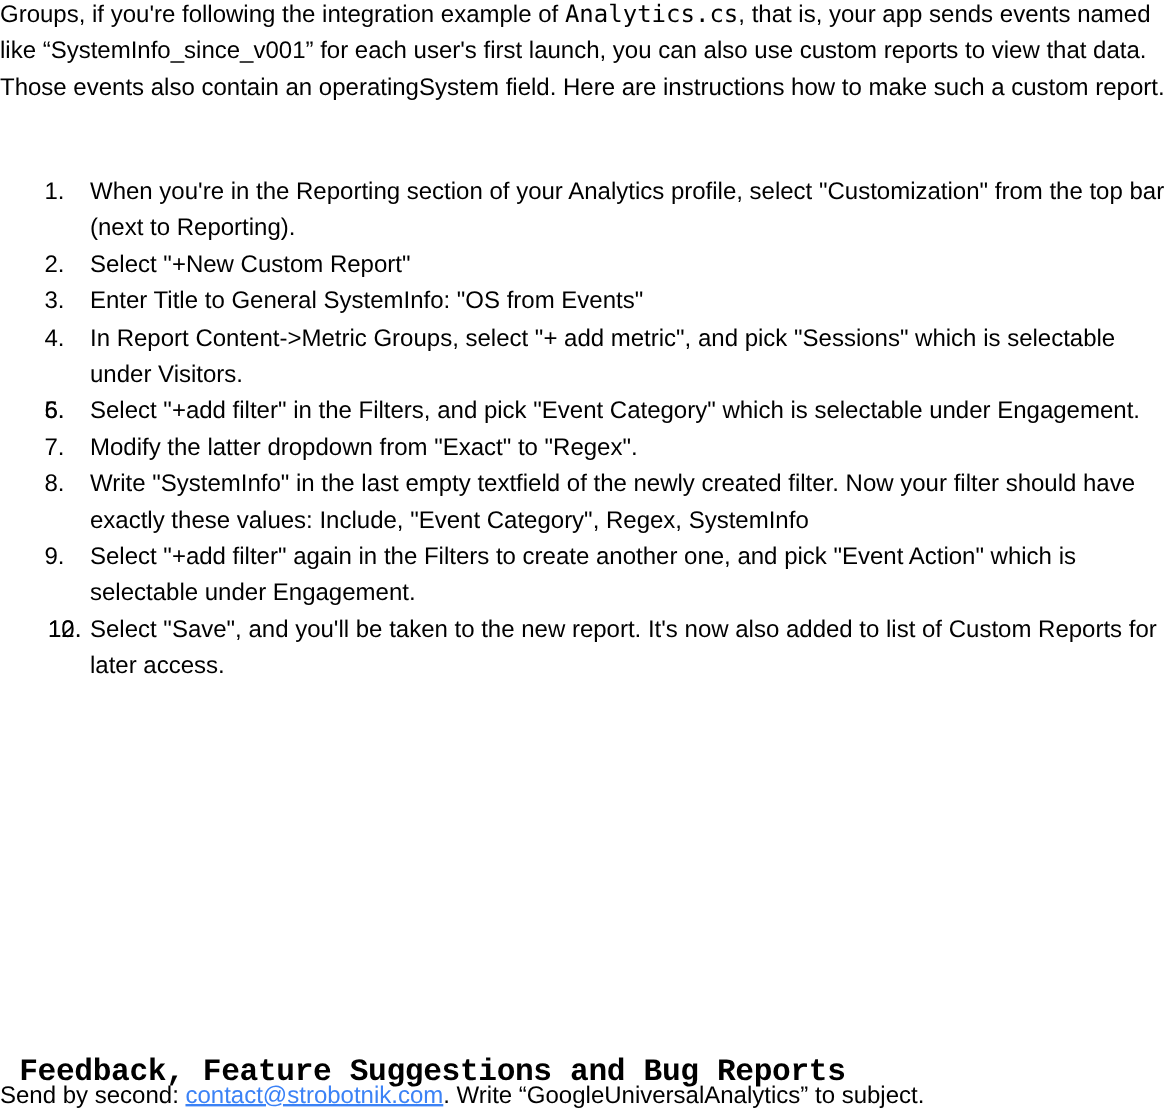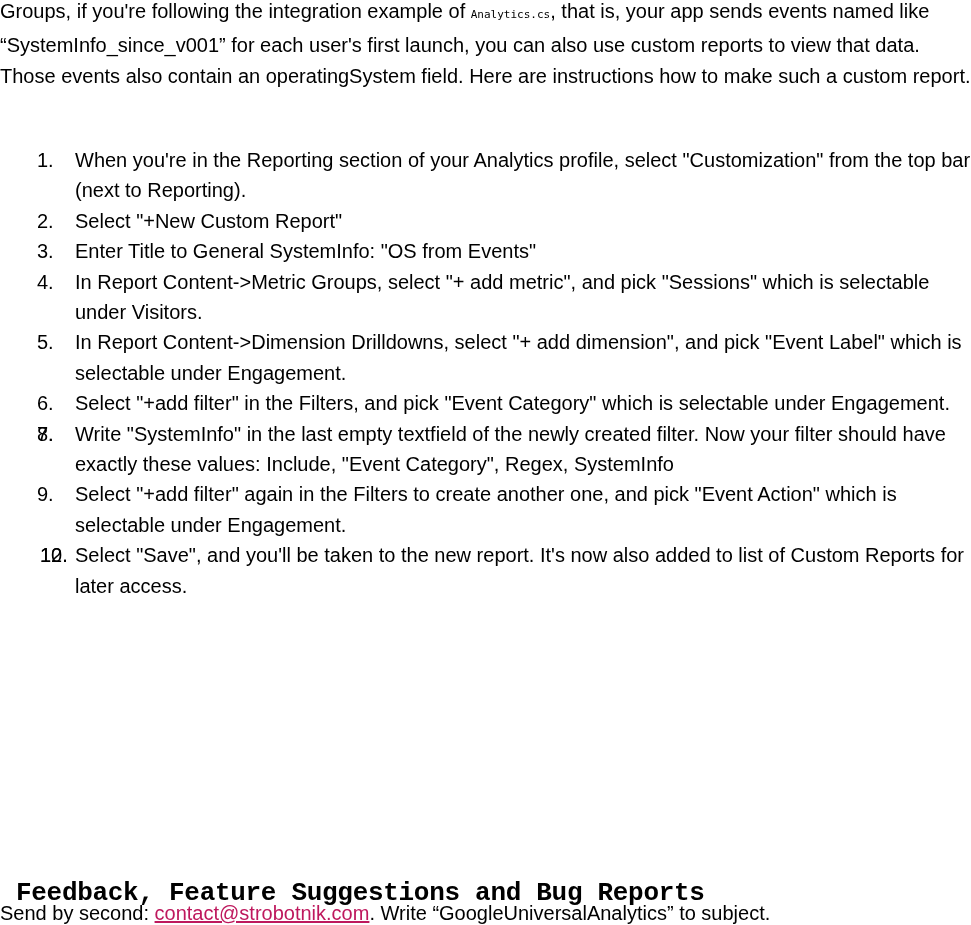--- a/index.html
+++ b/index.html
@@ -6,54 +6,54 @@
     body {
       width: 971px; height: 925px; overflow: hidden;
       font-family: "Liberation Sans", sans-serif;
       font-size: 20px; color: #000000;
       position: relative;
     }
     .intro {
       position: absolute; left: 0; top: -4px; width: 971px;
       line-height: 30.4px; margin: 0;
     }
-    .code { font-family: "DejaVu Sans Mono", monospace; font-size: 11px; }
+    .code { font-family: "DejaVu Sans Mono", monospace; font-size: 20px; }
     ol.steps {
       position: absolute; left: 0; top: 145px; width: 971px;
       margin: 0; padding: 0; list-style: none;
     }
     ol.steps li {
       position: relative; padding-left: 75px; line-height: 30.4px; white-space: normal;
     }
     ol.steps li .num { position: absolute; left: 37px; top: 0; }
     ol.steps li .num.two { left: 37px; padding-left: 40px; }
     .heading {
       position: absolute; left: 0; top: 862px; margin: 16px;
       font-family: Liberation Mono, monospace; font-weight: bold; font-size: 26px;
       letter-spacing: -0.3px;
     }
     .feedback {
       position: absolute; left: 0; top: 898px; margin: 0; line-height: 30px;
     }
     a.email { color: #1a0dab; color: #1155cc; text-decoration: underline; }
-    a.email { color: #be185d; }
+    a.email { color: #3b82f6; }
   </style>
 </head>
 <body>
 
 <p class="intro"><span>Groups, if you're following the integration example of </span><span class="code">Analytics.cs</span><span>, that is, your app sends events named like “SystemInfo_since_v001” for each user's first launch, you can also use custom reports to view that data. Those events also contain an operatingSystem field. Here are instructions how to make such a custom report.</span></p>
 
 <ol class="steps">
   <li><span class="num">1.</span><span>When you're in the Reporting section of your Analytics profile, select "Customization" from the top bar (next to Reporting).</span></li>
   <li><span class="num">2.</span><span>Select "+New Custom Report"</span></li>
   <li><span class="num">3.</span><span>Enter Title to General SystemInfo: "OS from Events"</span></li>
   <li><span class="num">4.</span><span>In Report Content-&gt;Metric Groups, select "+ add metric", and pick "Sessions" which is selectable under Visitors.</span></li>
-  <li><span class="num">5.</span><span>In Report Content-&gt;Dimension Drilldowns, select "+ add dimension", and pick "Event Label" which is selectable under Engagement.</span></li>
+  <li><span class="num">5.</span></li>
   <li><span class="num">6.</span><span>Select "+add filter" in the Filters, and pick "Event Category" which is selectable under Engagement.</span></li>
-  <li><span class="num">7.</span></li>
+  <li><span class="num">7.</span><span>Modify the latter dropdown from "Exact" to "Regex".</span></li>
   <li><span class="num">8.</span><span>Write "SystemInfo" in the last empty textfield of the newly created filter. Now your filter should have exactly these values: Include, "Event Category", Regex, SystemInfo</span></li>
   <li><span class="num">9.</span><span>Select "+add filter" again in the Filters to create another one, and pick "Event Action" which is selectable under Engagement.</span></li>
   <li><span class="num two" style="left:0">10.</span></li>
   <li><span class="num two" style="left:0">12.</span><span>Select "Save", and you'll be taken to the new report. It's now also added to list of Custom Reports for later access.</span></li>
 </ol>
 
 <h2 class="heading">Feedback, Feature Suggestions and Bug Reports</h2>
 
 <p class="feedback"><span>Send by second: </span><a class="email" href="#">contact@strobotnik.com</a><span>. Write “GoogleUniversalAnalytics” to subject.</span></p>
 

